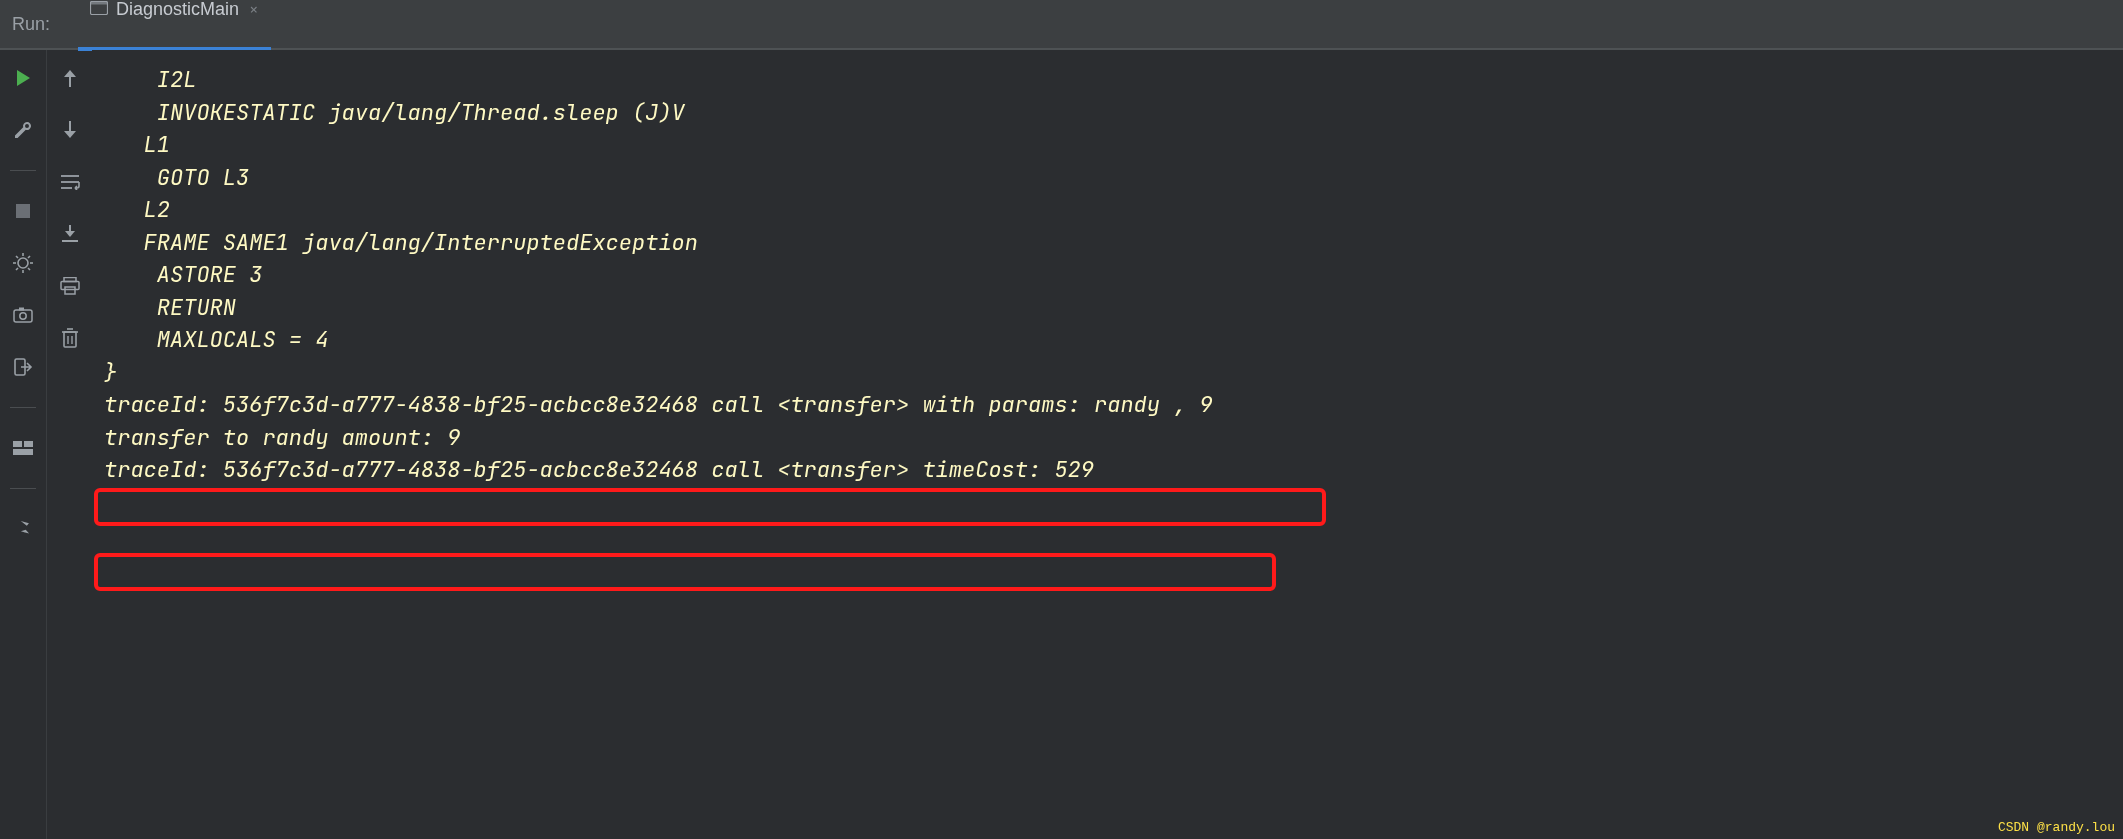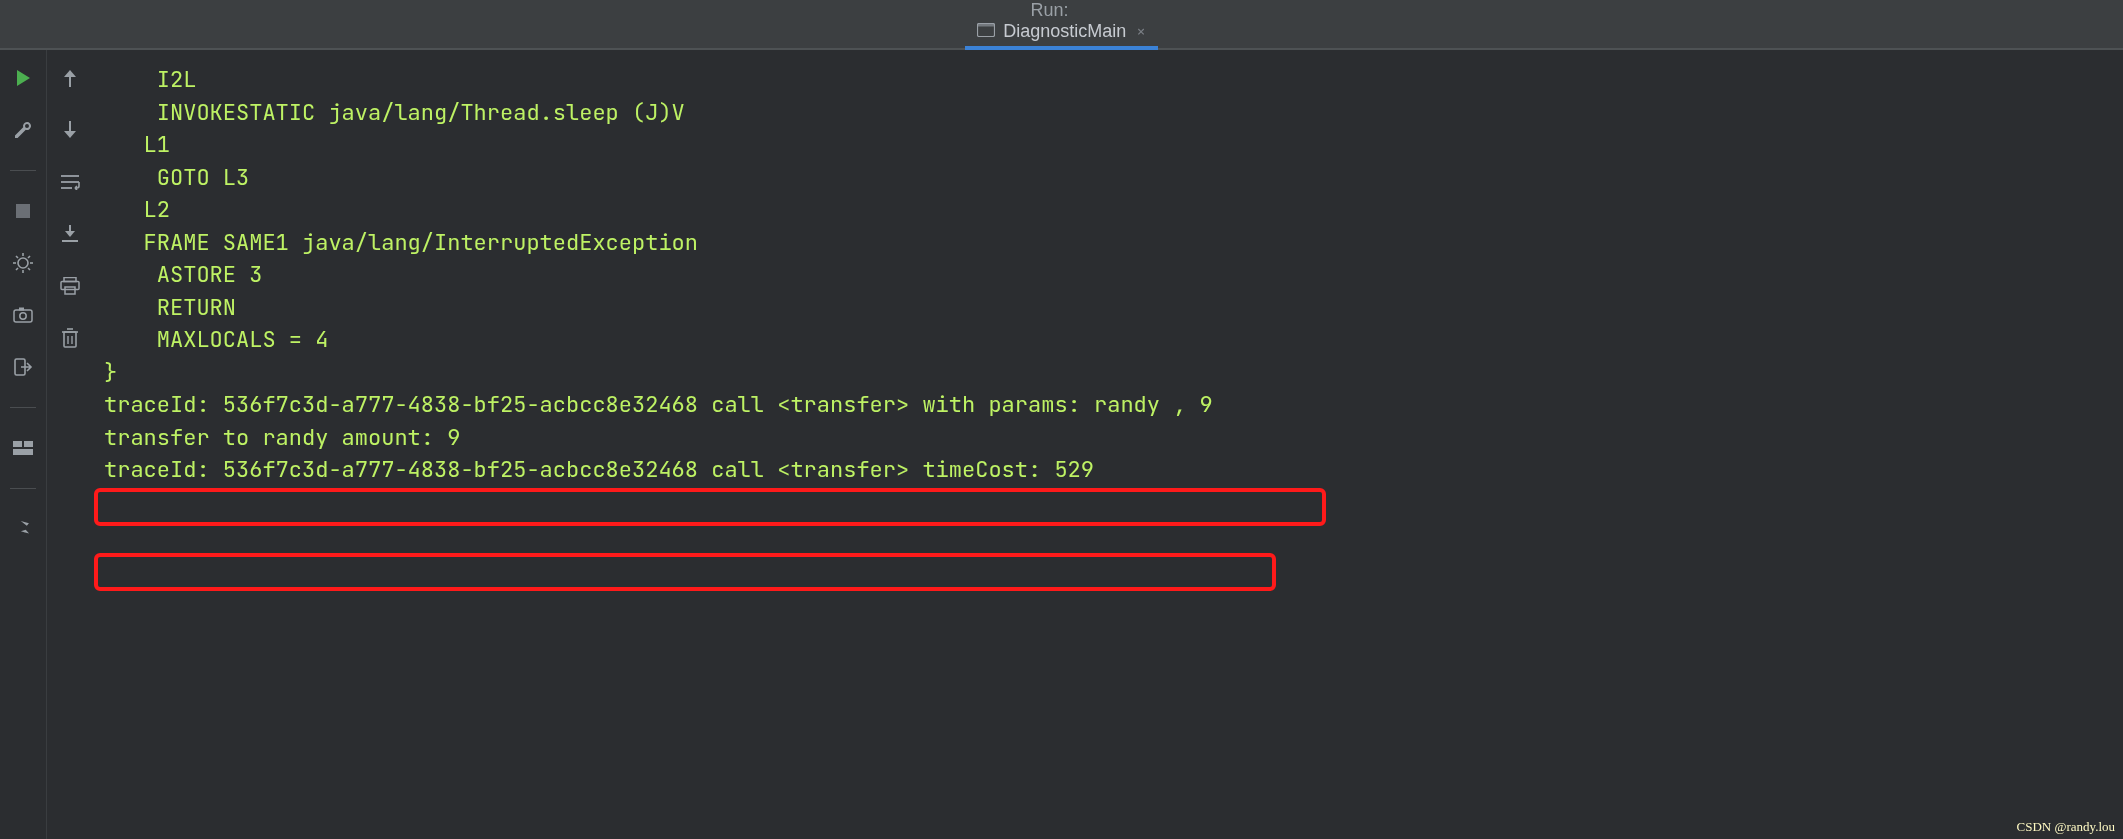--- a/index.html
+++ b/index.html
@@ -1,34 +1,34 @@
 <!DOCTYPE html>
 <html><head>
 <meta charset="utf-8">
 <style>
   * { box-sizing: border-box; margin: 0; padding: 0; }
   html, body { width: 2123px; height: 839px; background: #2b2d30; font-family: "JetBrains Mono","Consolas","Menlo",monospace; overflow: hidden; }
   .root { width: 2123px; height: 839px; position: relative; background: #2b2d30; }
-  .topbar { height: 50px; background: #3c3f41; border-bottom: 2px solid #4e5254; display: flex; align-items: center; padding: 0 8px; flex-direction: column; }
+  .topbar { height: 50px; background: #3c3f41; border-bottom: 2px solid #4e5254; display: flex; align-items: center; padding: 0 8px; }
   .run-label { color: #9aa0a6; font-size: 18px; font-family: "Segoe UI", sans-serif; margin-right: 28px; margin-left: 4px; }
   .tab { display: flex; align-items: flex-start; height: 50px; padding: 0 12px; position: relative; }
   .tab .tab-icon { width: 18px; height: 14px; margin-right: 8px; display: inline-block; }
   .tab .tab-label { color: #c7cbd1; font-size: 18px; font-family: "Segoe UI", sans-serif; }
   .tab .tab-close { color: #7a7f85; font-size: 16px; margin-left: 10px; }
   .tab .tab-underline { position: absolute; bottom: -2px; left: 0; right: 0; height: 4px; background: #3b82d6; }
   .body { display: flex; height: calc(839px - 50px); }
   .gutter { width: 46px; background: #2b2d30; display: flex; flex-direction: column; align-items: center; padding-top: 14px; gap: 24px; }
   .gutter .sep { width: 26px; height: 1px; background: #4a4d50; margin: 2px 0; }
   .gutter svg { display: block; }
   .gutter2 { width: 46px; background: #2b2d30; display: flex; flex-direction: column; align-items: center; padding-top: 14px; gap: 24px; border-left: 1px solid #3a3d40; }
   .console { flex: 1; background: #2b2d30; padding: 14px 0 0 0; position: relative; }
-  .line { color: #bef264; font-size: 22px; line-height: 32.5px; white-space: pre; padding-left: 12px; font-family: "JetBrains Mono","Consolas","Menlo",monospace; }
+  .line { color: #fef9c3; font-size: 22px; line-height: 32.5px; white-space: pre; padding-left: 12px; font-family: "JetBrains Mono","Consolas","Menlo",monospace; font-style: italic; }
   .cursor { display:inline-block; width:1px; height:22px; background:#bfc4cc; vertical-align:-3px; }
   .hl { position: absolute; border: 4px solid #ff1a1a; border-radius: 6px; pointer-events: none; }
-  .watermark { position: absolute; right: 8px; bottom: 4px; color: #fef9c3; font-size: 13px; font-family: Liberation Serif, serif; }
+  .watermark { position: absolute; right: 8px; bottom: 4px; color: #fde047; font-size: 13px; font-family: Liberation Mono, monospace; }
   .icon-btn { width:28px; height:28px; display:flex; align-items:center; justify-content:center; }
 </style>
 </head>
 <body>
 <div class="root">
 
   <div class="topbar">
     <span class="run-label">Run:</span>
     <div class="tab">
       <span class="tab-icon">

